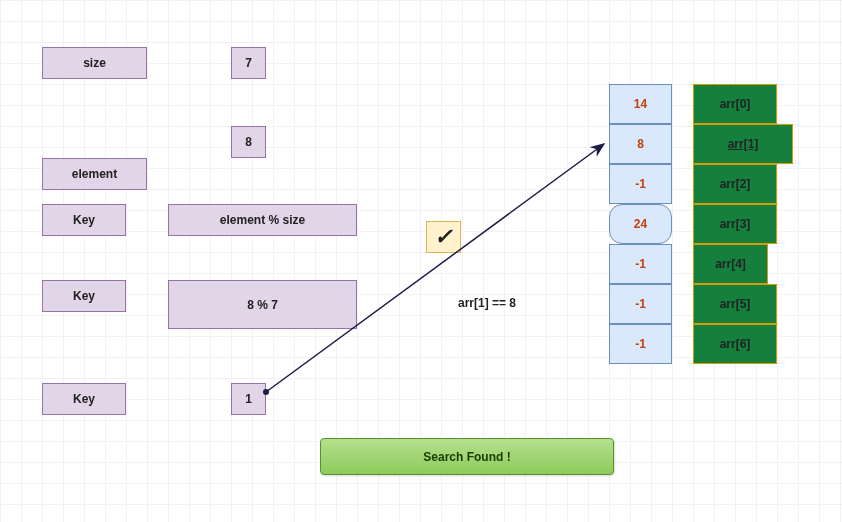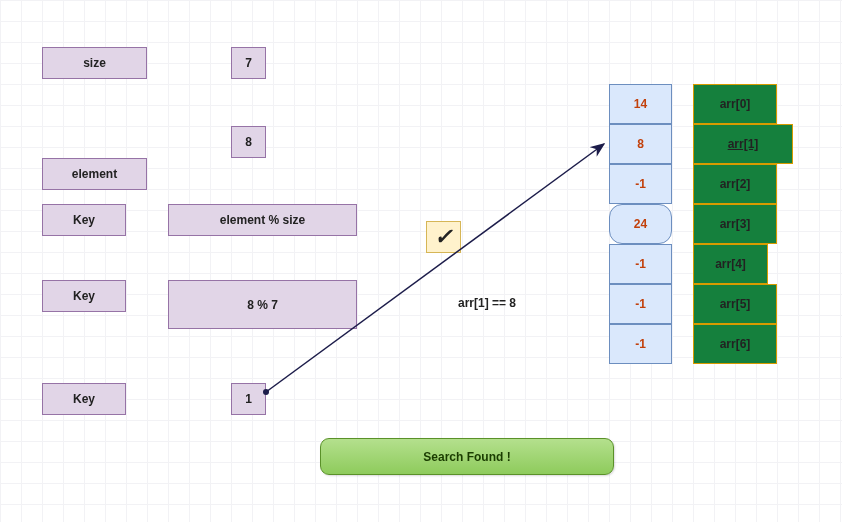--- a/index.html
+++ b/index.html
@@ -39,21 +39,21 @@
   }
   .orange {
     background: #15803d;
     border-color: #D79B00;
     color: #222;
   }
   .green {
     background: linear-gradient(#b4e08d, #8ecb5c);
     border-color: #5a9129;
     color: #1a3c00;
-    border-radius: 9px;
+    border-radius: 4px;
     box-shadow: 1px 1px 2px rgba(0,0,0,0.15);
   }
   .yellow {
     background: #FFF2CC;
     border-color: #D6B656;
     font-family: "Times New Roman", serif;
     font-size: 22px;
     font-style: italic;
     color: #222;
   }

